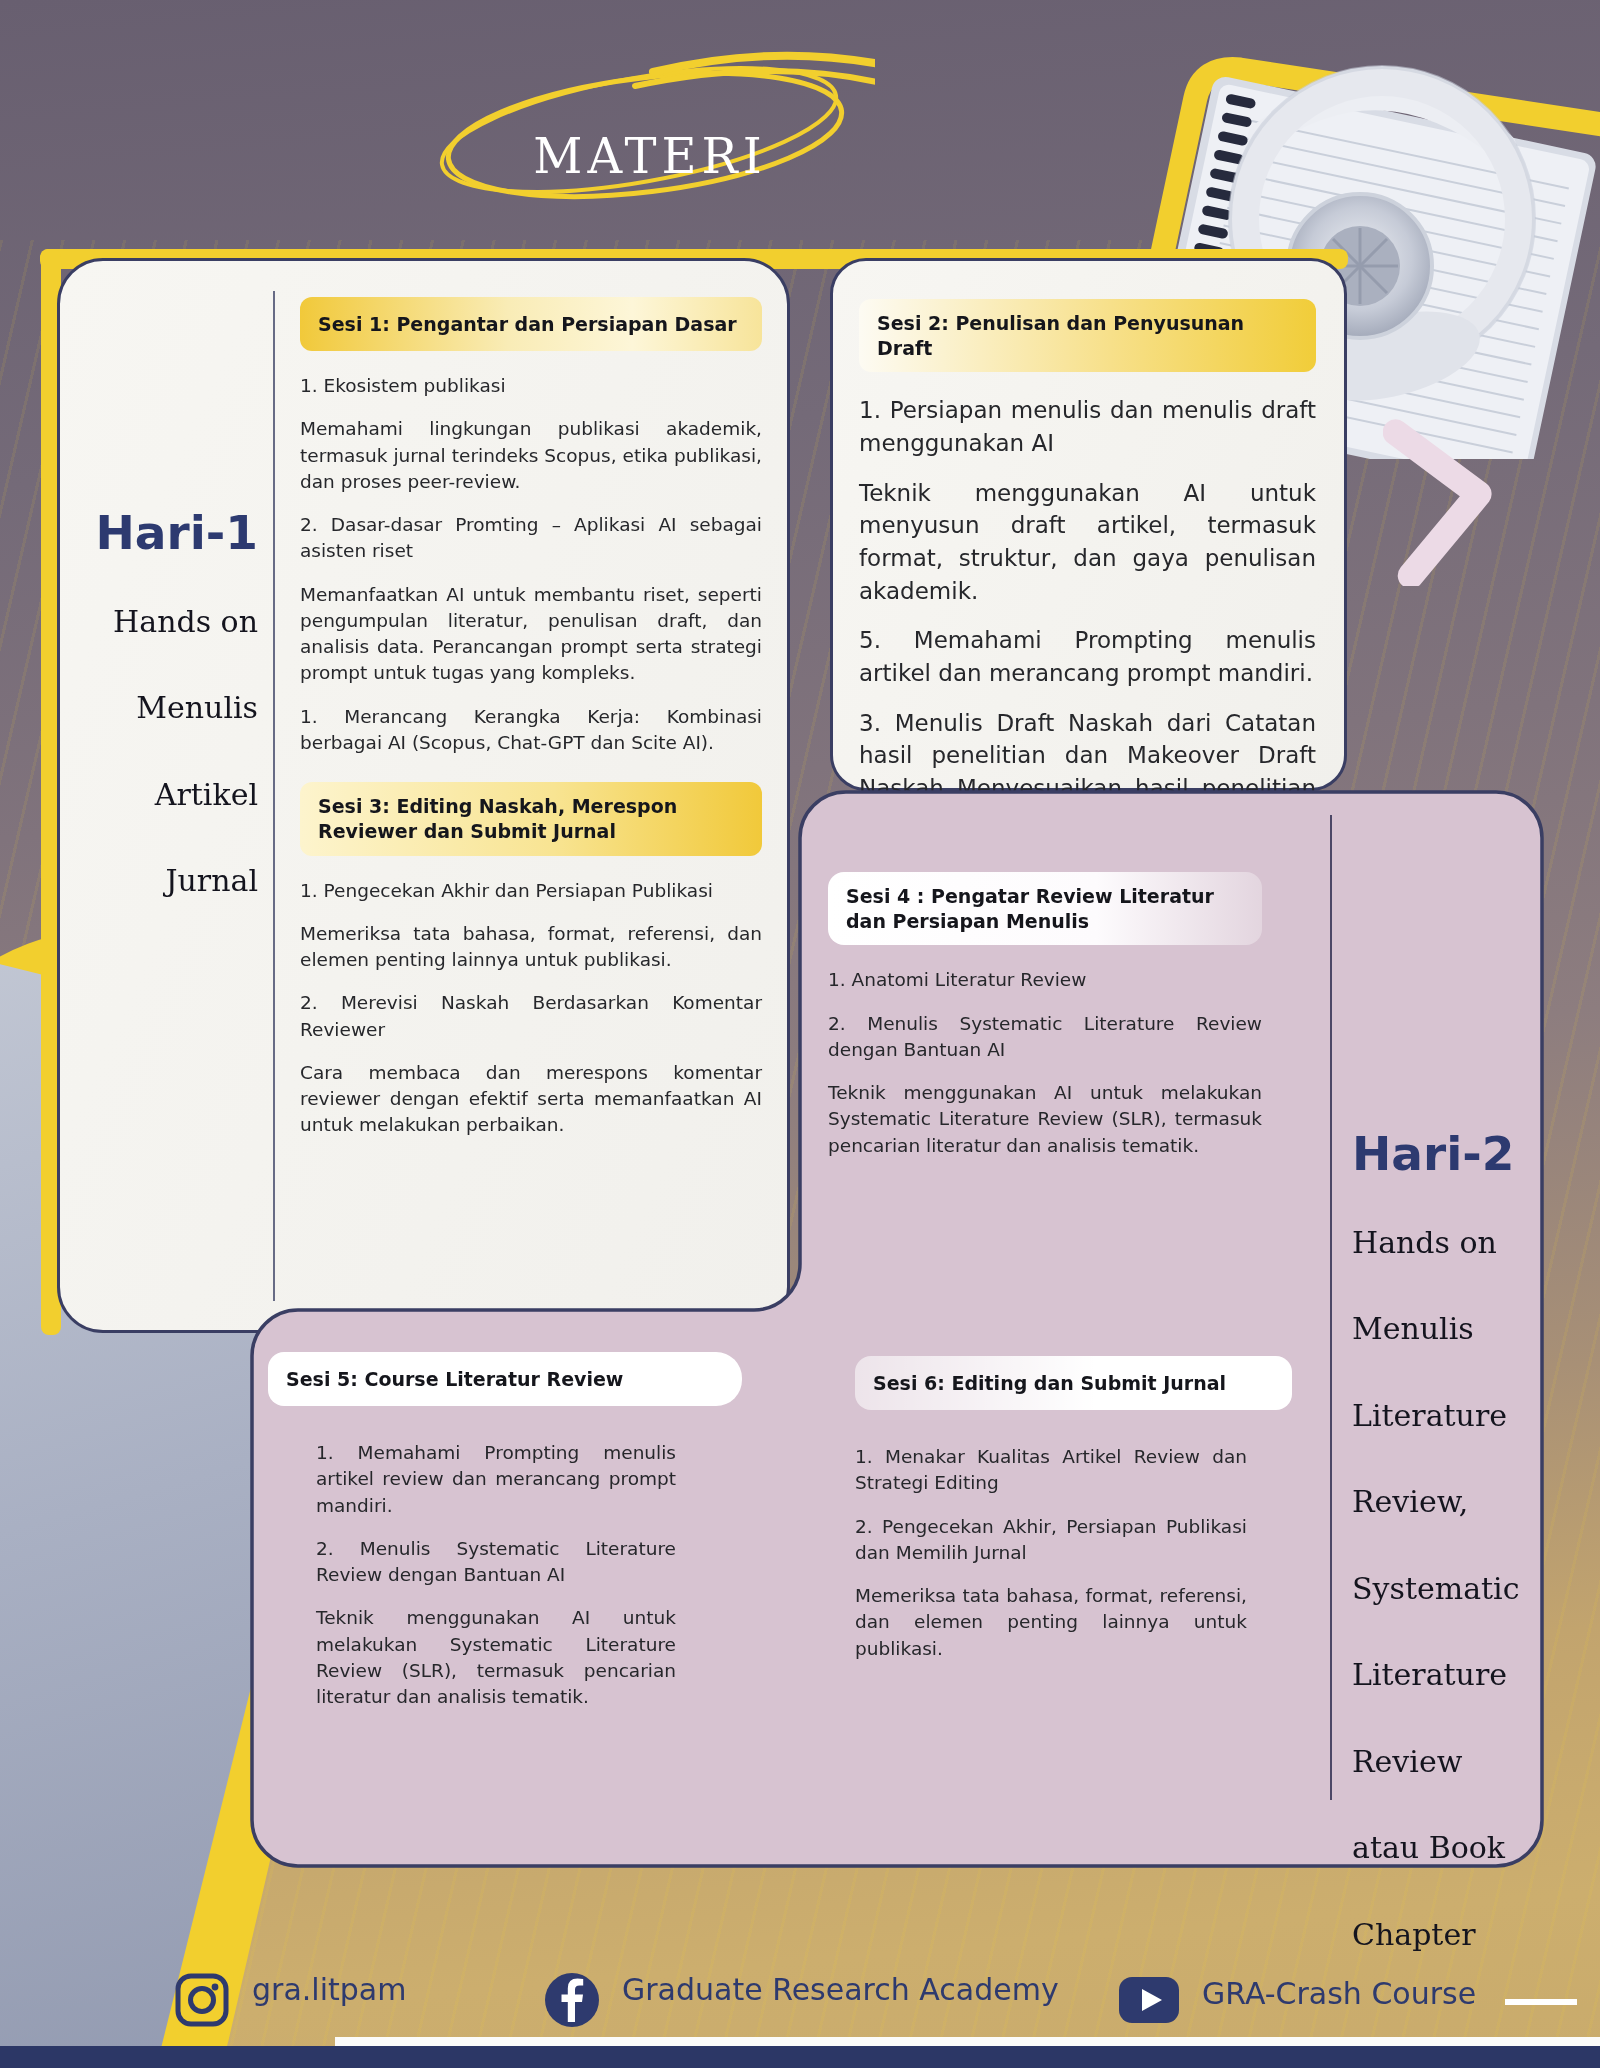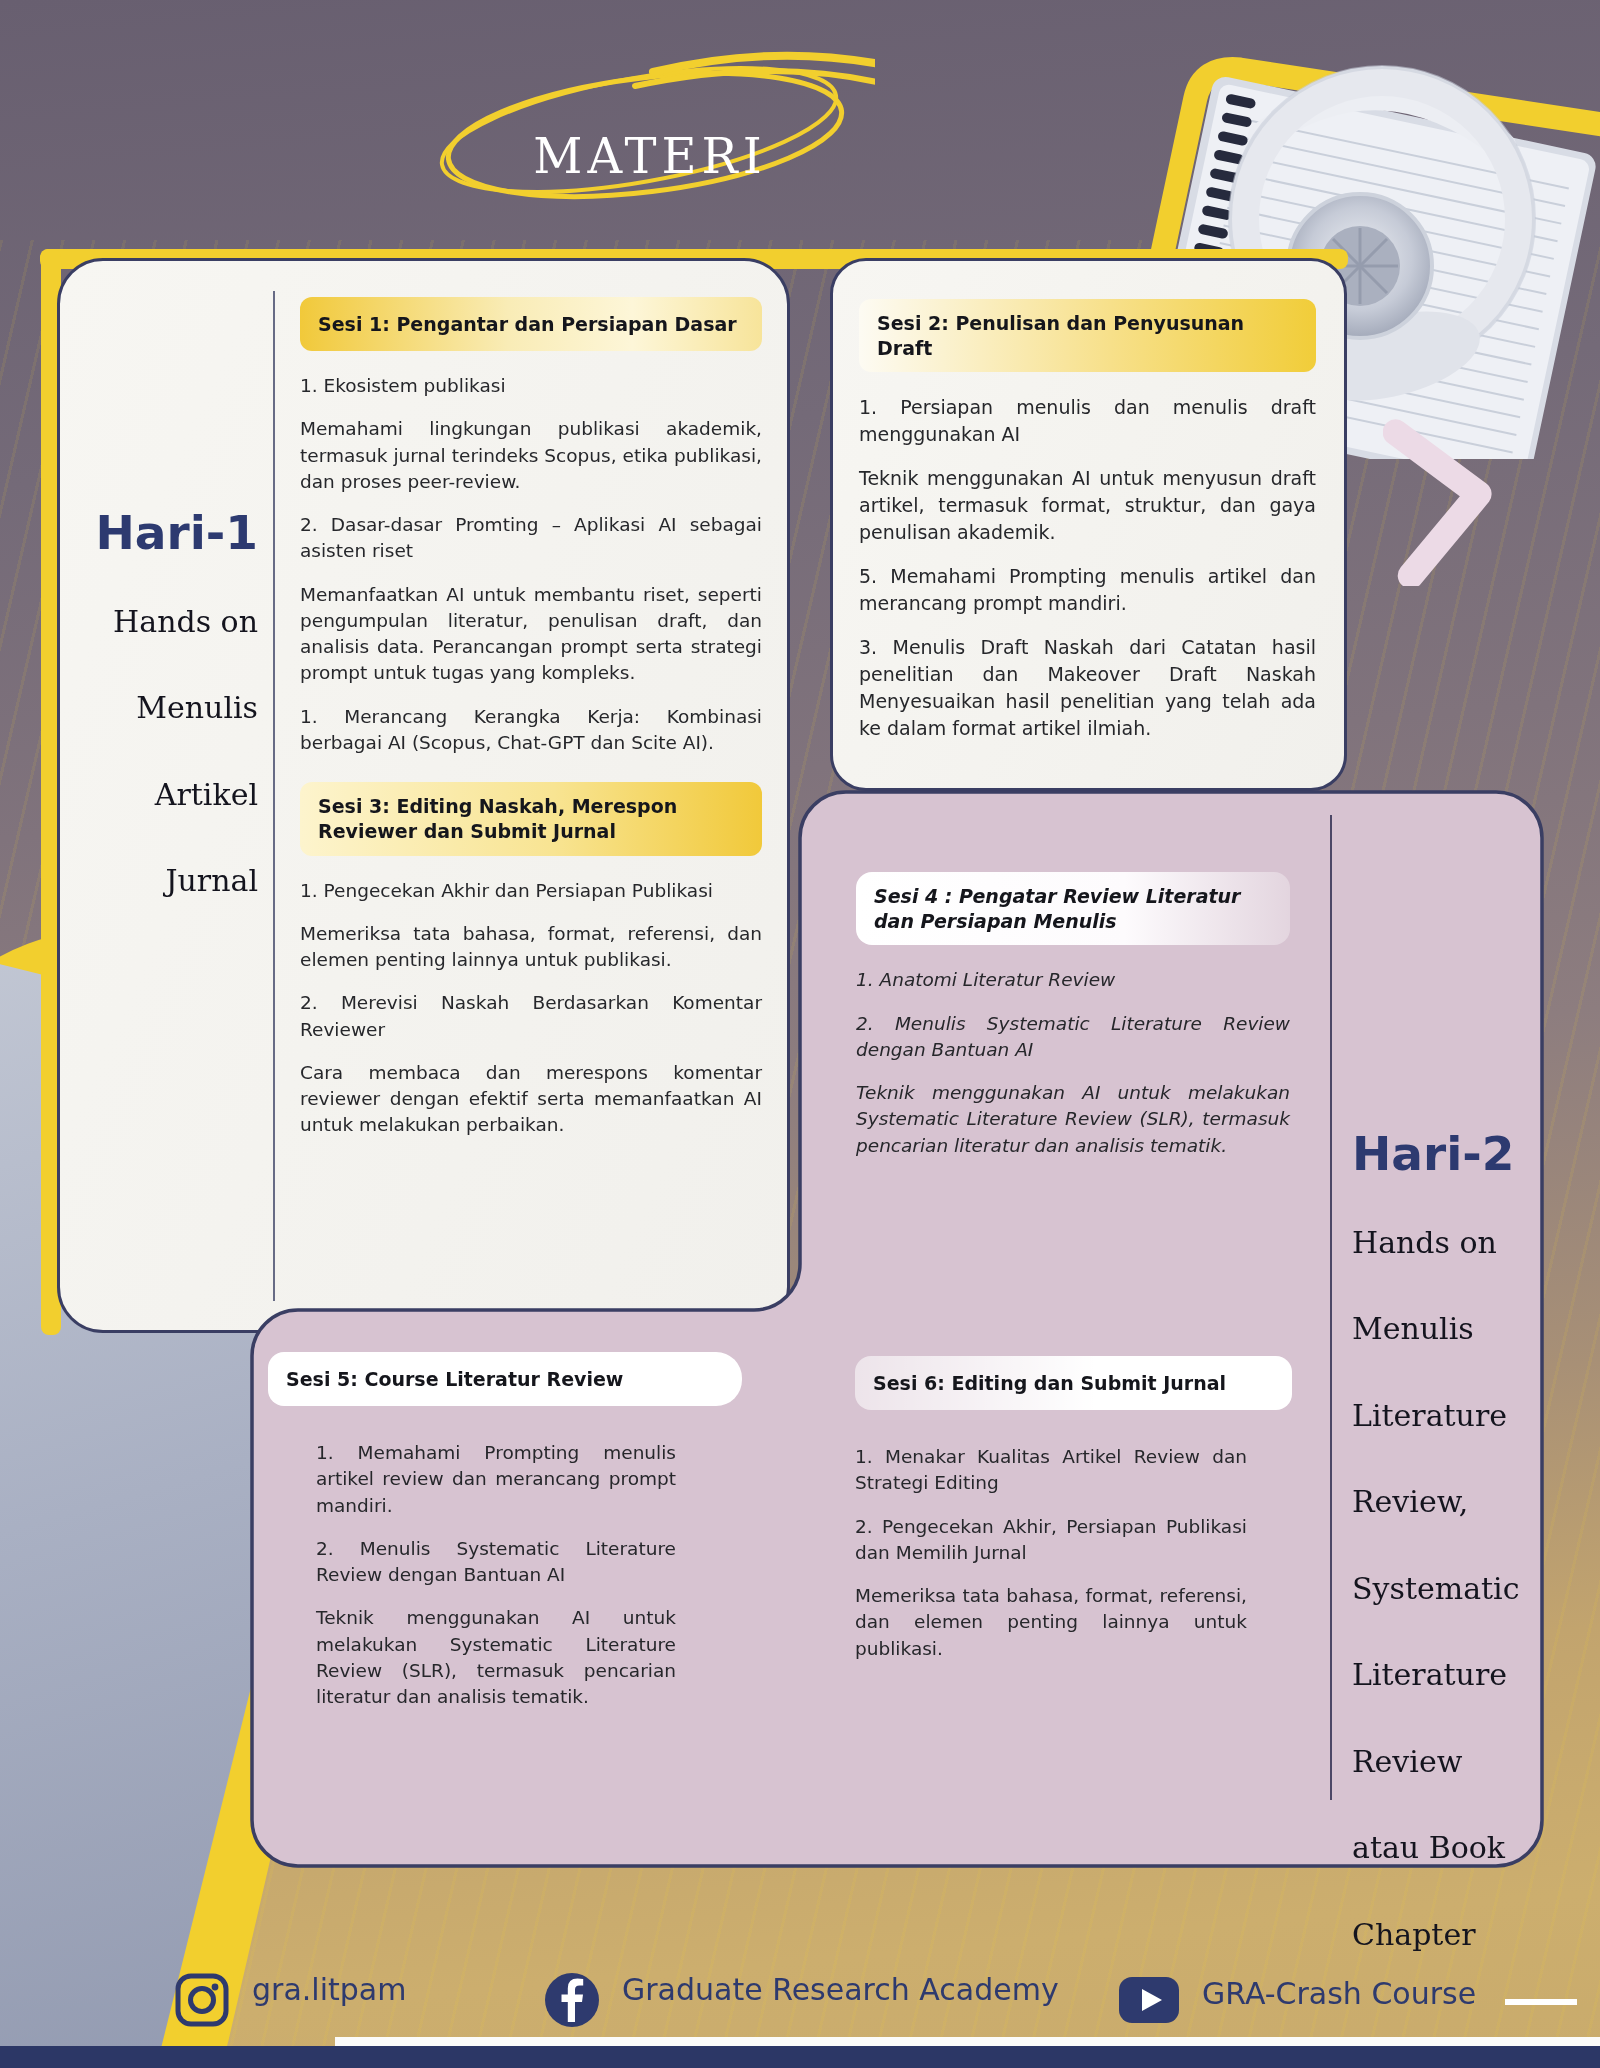--- a/index.html
+++ b/index.html
@@ -54,22 +54,22 @@
     padding:12px 18px;box-sizing:border-box;font-weight:bold;font-size:19px;
     color:#15161c;line-height:1.3;margin-bottom:22px;}
   .pill-s1{background:linear-gradient(90deg,#f1c93a 0%,#f9ecb6 45%,#fdf6d8 72%,#f7e49a 100%);}
   .pill-s2{background:linear-gradient(90deg,#fdfbf3 0%,#f7e08a 55%,#f1cd39 100%);}
   .pill-s3{background:linear-gradient(90deg,#fdf4cd 0%,#f8e492 55%,#f1c93a 100%);margin-top:26px;}
   .pill-s4{background:linear-gradient(90deg,#ffffff 0%,#fdfbfd 62%,rgba(255,255,255,.3) 100%);border-radius:16px;}
   .pill-s5{background:#ffffff;border-radius:16px 26px 26px 16px;}
   .pill-s6{background:linear-gradient(90deg,rgba(255,255,255,.55) 0%,#ffffff 55%);border-radius:16px;}
   .para{margin:0 0 17px 0;font-size:18.5px;line-height:1.42;color:#26272b;text-align:justify;}
   .card-s2 .inner{padding:38px 28px 0 26px;}
-  .card-s2 .para{font-size:19px;}
-  .col-s4{left:856px;top:872px;width:434px;font-style:italic;}
+  .card-s2 .para{font-size:23px;}
+  .col-s4{left:828px;top:872px;width:434px;}
   .col-s5{left:268px;top:1352px;width:474px;}
   .col-s5 .para{margin-left:48px;width:360px;}
   .col-s5 .pill{margin-bottom:34px;}
   .col-s6{left:855px;top:1356px;width:437px;}
   .col-s6 .para{width:392px;}
   .col-s6 .pill{margin-bottom:34px;}
   
   .footer-item{position:absolute;z-index:31;display:flex;align-items:flex-start;}
   .footer-label{font-size:30px;color:#2e3a6e;white-space:nowrap;}
   .fi-ig{left:174px;top:1972px;}

